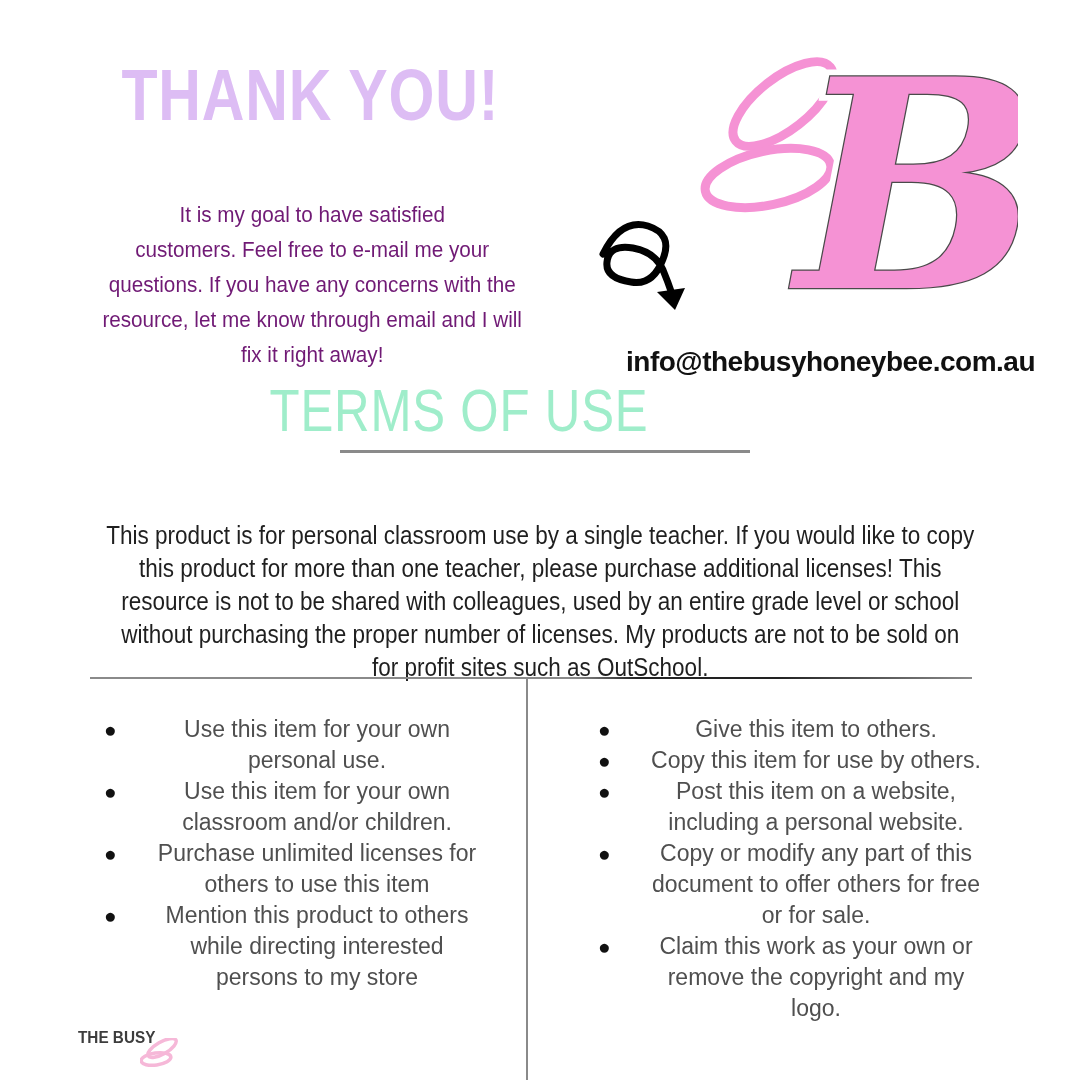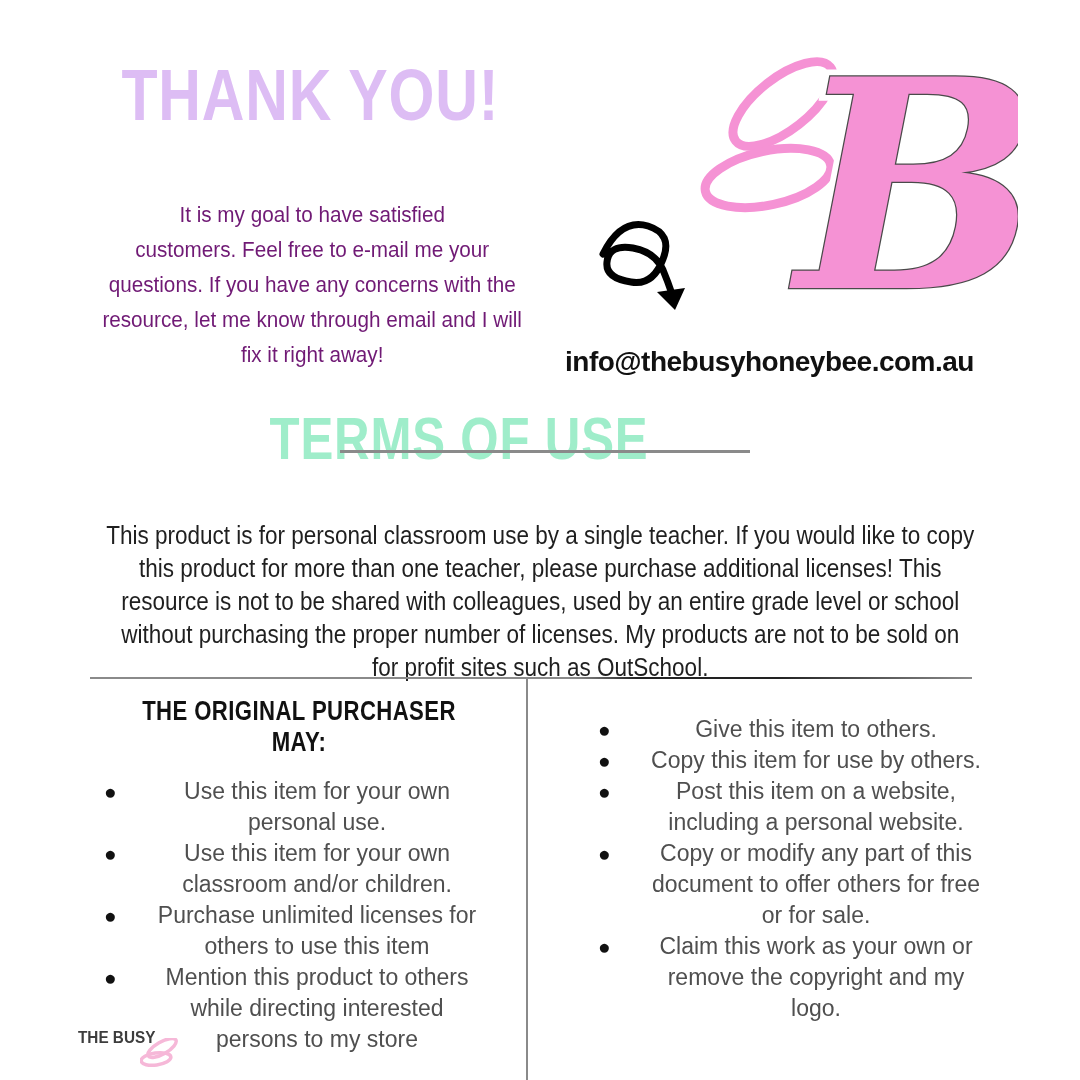--- a/index.html
+++ b/index.html
@@ -31,29 +31,29 @@
 
   
   .arrow-wrap { position: absolute; left: 593px; top: 178px; }
 
   
   .biglogo-wrap { position: absolute; left: 688px; top: 2px; }
 
   
   .email {
     position: absolute; right: 45px; top: 310px; width: 470px;
-    text-align: left;
+    text-align: right;
     font-size: 28px; font-weight: bold; letter-spacing: -0.5px; color: #111;
   }
 
   
   .terms-title {
-    position: absolute; left: 0; top: 368px; width: 918px;
+    position: absolute; left: 0; top: 340px; width: 918px;
     text-align: center;
-    font-size: 60px; font-weight: bold; letter-spacing: 1px;
+    font-size: 60px; font-weight: normal; letter-spacing: 1px;
     color: var(--mint-heading);
   }
   .terms-underline {
     position: absolute; left: 340px; top: 414px; width: 410px; height: 3px;
     background: #8a8a8a;
   }
   .terms-para {
     position: absolute; left: 0px; top: 450px; width: 1080px;
     text-align: center; white-space: pre-line;
     font-size: 25px; line-height: 33px; color: #1f1f1f;
@@ -157,23 +157,20 @@
 this product for more than one teacher, please purchase additional licenses! This
 resource is not to be shared with colleagues, used by an entire grade level or school
 without purchasing the proper number of licenses. My products are not to be sold on
 for profit sites such as OutSchool.</span>
   </div>
 
   <div class="h-divider"></div>
   <div class="v-divider"></div>
 
   <div class="col col-left">
-    <div class="col-heading">
-      <span class="condensed">THE ORIGINAL PURCHASER MAY:</span>
-    </div>
     <div class="bullet-list">
 
         <div class="bullet-row">
           <span class="bullet-dot">●</span>
           <span class="bullet-text">Use this item for your own
 personal use.</span>
         </div>
 
         <div class="bullet-row">
           <span class="bullet-dot">●</span>

